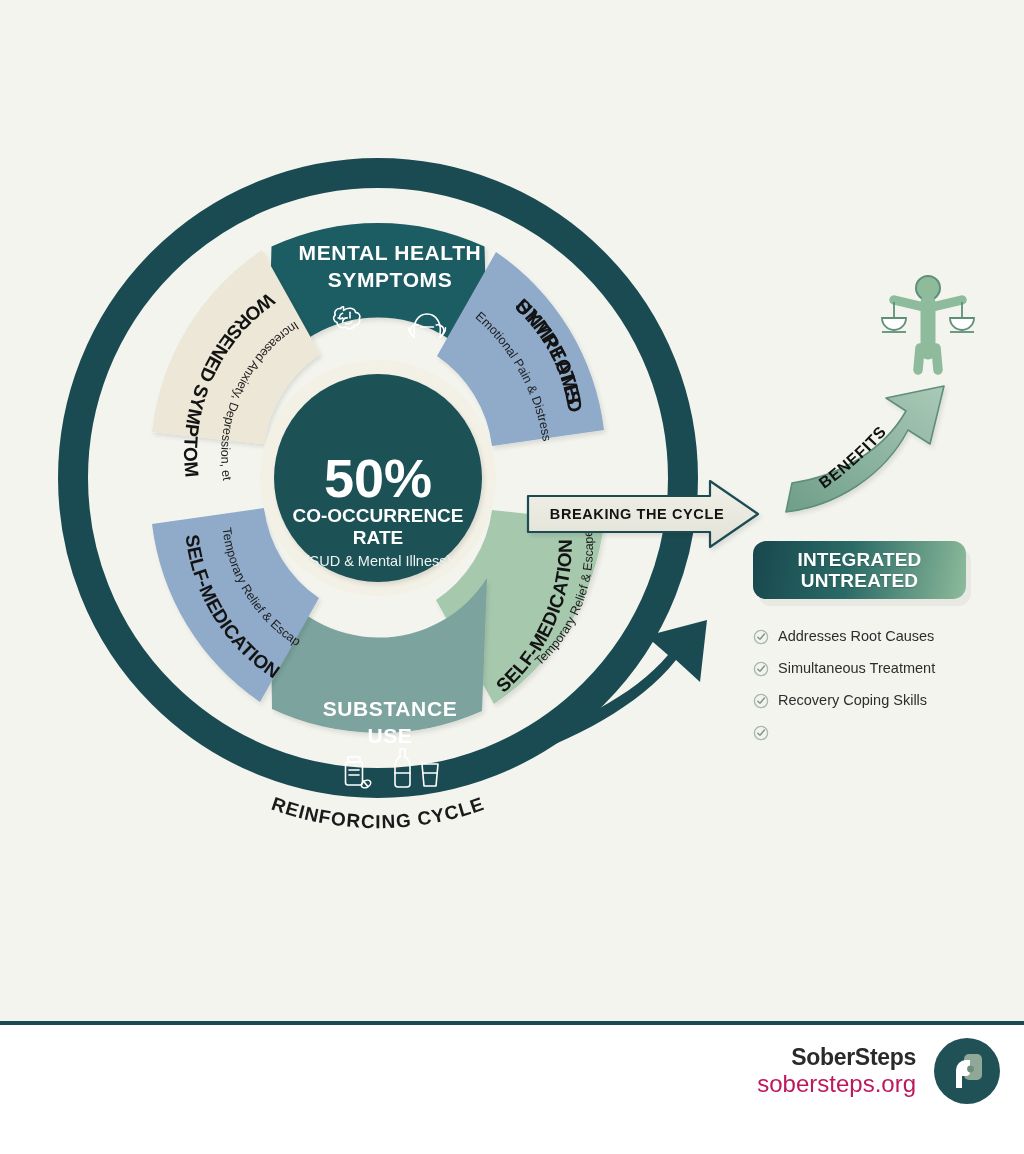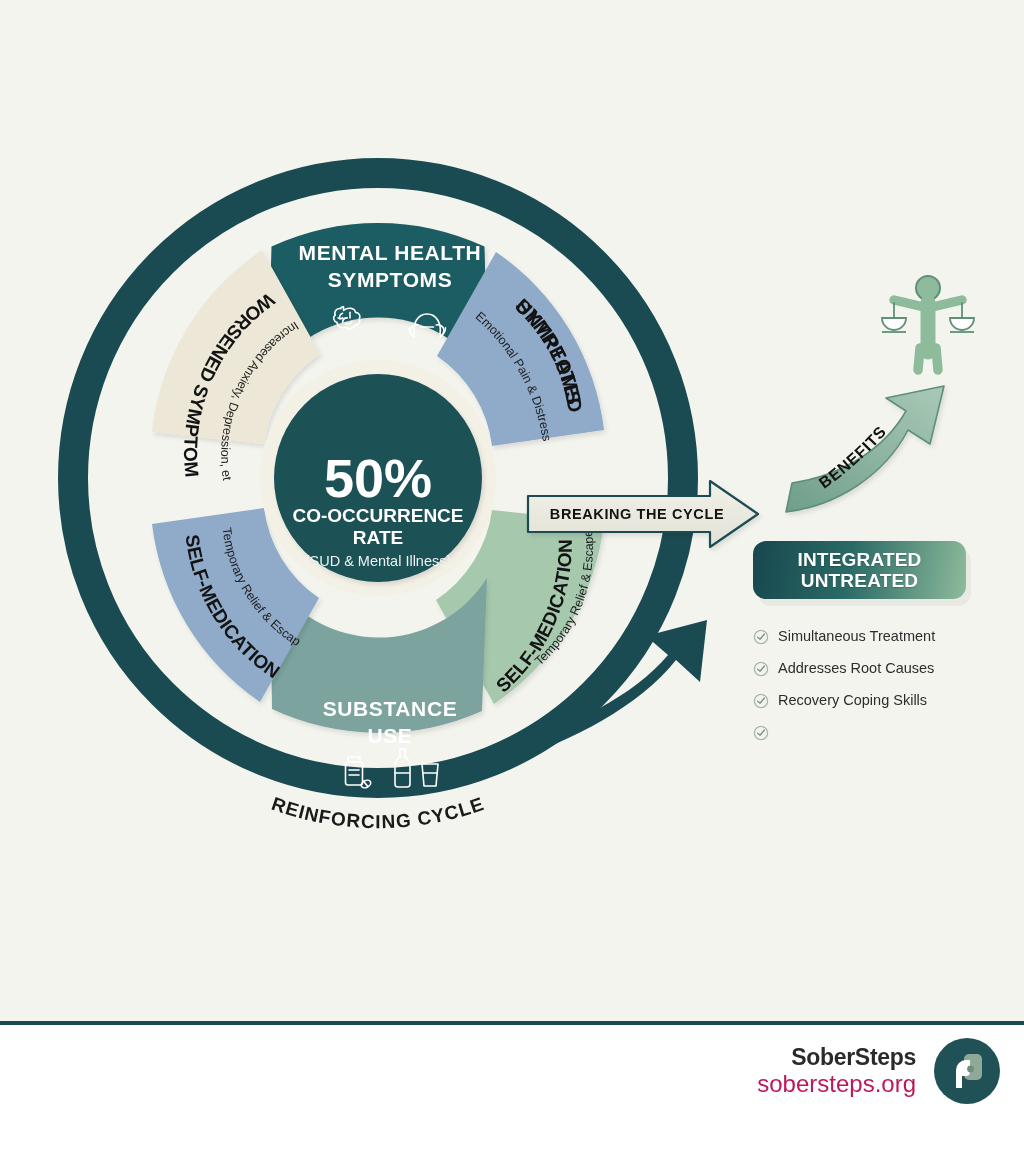--- a/index.html
+++ b/index.html
@@ -299,30 +299,30 @@
     </div>
 
     <div id="benefits-list">
       <div class="benefit-row">
         <span class="check">
           <svg width="16" height="16" viewBox="0 0 16 16">
             <circle cx="8" cy="8" r="6.6" fill="none" stroke="#a8b8ae" stroke-width="1.3"></circle>
             <path d="M4.8 8.2 L7 10.3 L11.4 5" fill="none" stroke="#7f9b88" stroke-width="1.5" stroke-linecap="round" stroke-linejoin="round"></path>
           </svg>
         </span>
-        <span class="blabel">Simultaneous Treatment</span>
+        <span class="blabel">Addresses Root Causes</span>
       </div>
       <div class="benefit-row">
         <span class="check">
           <svg width="16" height="16" viewBox="0 0 16 16">
             <circle cx="8" cy="8" r="6.6" fill="none" stroke="#a8b8ae" stroke-width="1.3"></circle>
             <path d="M4.8 8.2 L7 10.3 L11.4 5" fill="none" stroke="#7f9b88" stroke-width="1.5" stroke-linecap="round" stroke-linejoin="round"></path>
           </svg>
         </span>
-        <span class="blabel">Addresses Root Causes</span>
+        <span class="blabel">Simultaneous Treatment</span>
       </div>
       <div class="benefit-row">
         <span class="check">
           <svg width="16" height="16" viewBox="0 0 16 16">
             <circle cx="8" cy="8" r="6.6" fill="none" stroke="#a8b8ae" stroke-width="1.3"></circle>
             <path d="M4.8 8.2 L7 10.3 L11.4 5" fill="none" stroke="#7f9b88" stroke-width="1.5" stroke-linecap="round" stroke-linejoin="round"></path>
           </svg>
         </span>
         <span class="blabel">Recovery Coping Skills</span>
       </div>

